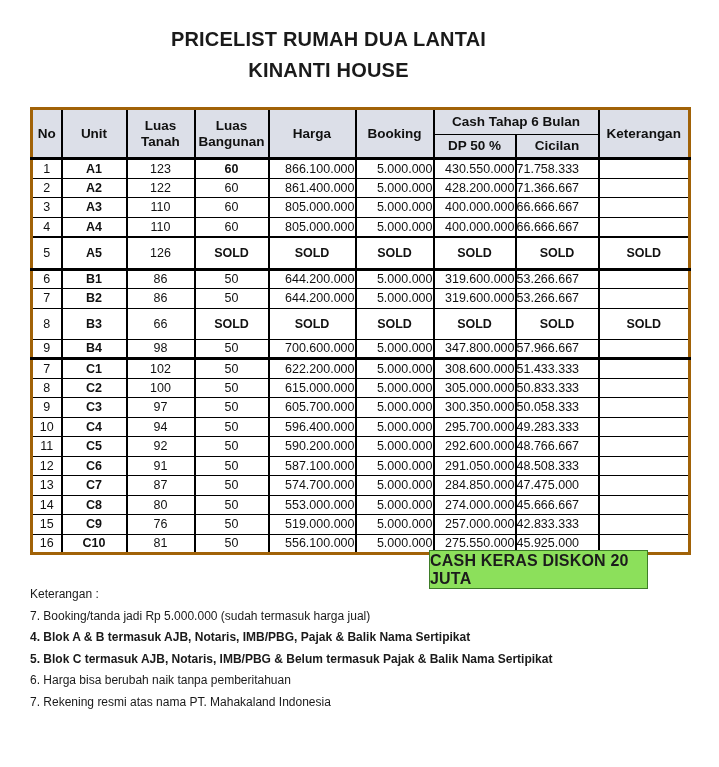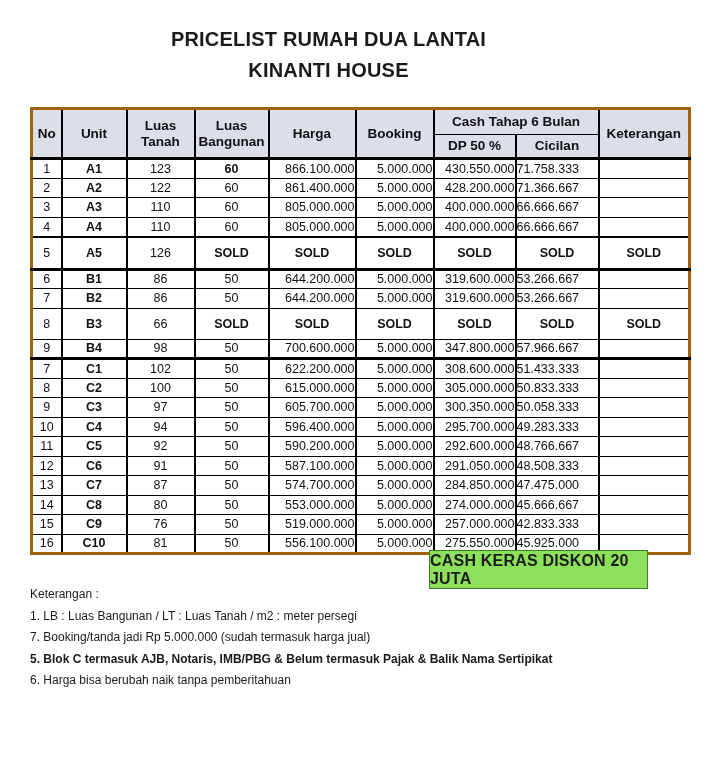--- a/index.html
+++ b/index.html
@@ -352,20 +352,21 @@
           <td class="c-ket"></td>
         </tr>
       </tbody>
     </table>
 
   <div class="discount-badge">CASH KERAS DISKON 20 JUTA</div>
 
   <div class="notes">
     <div class="note">Keterangan :</div>
     <div>
-        <div class="note">1. LB : Luas Bangunan / LT : Luas Tanah / m2 : meter persegi</div>
         <div class="note">7. Booking/tanda jadi Rp 5.000.000 (sudah termasuk harga jual)</div>
+        <div class="note bold">4. Blok A &amp; B termasuk AJB, Notaris, IMB/PBG, Pajak &amp; Balik Nama Sertipikat</div>
         <div class="note bold">5. Blok C termasuk AJB, Notaris, IMB/PBG &amp; Belum  termasuk Pajak &amp; Balik Nama Sertipikat</div>
         <div class="note">6. Harga bisa berubah naik tanpa pemberitahuan</div>
+        <div class="note">7. Rekening resmi atas nama PT. Mahakaland Indonesia</div>
       </div>
   </div>
 
 </div>
 
 </body></html>

